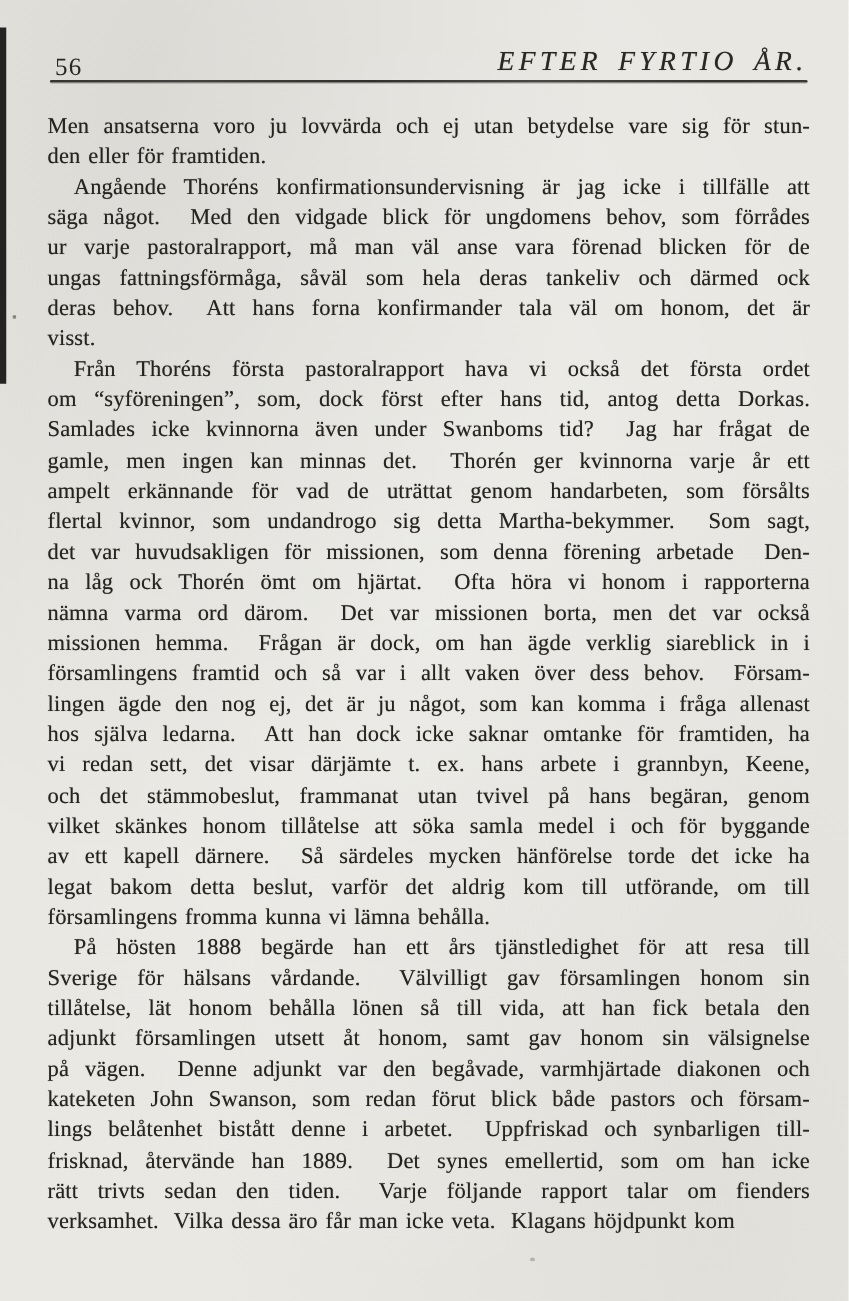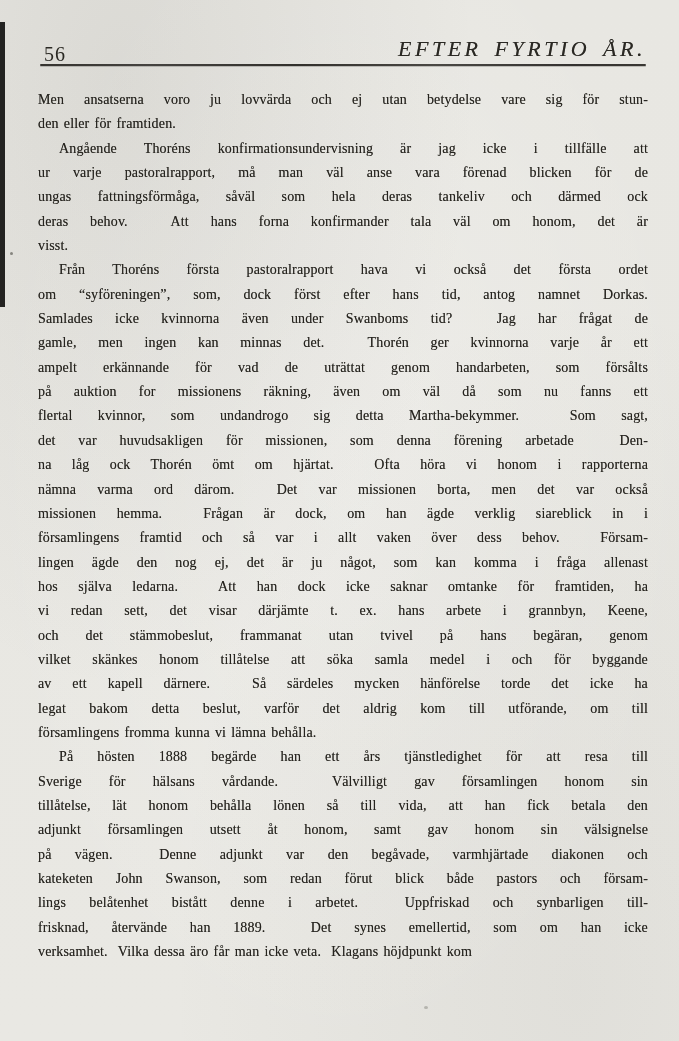--- a/index.html
+++ b/index.html
@@ -82,21 +82,21 @@
     box-shadow: 0 1px 0 rgba(60,58,54,0.25);
   }
 
   .text-block {
     position: absolute;
     left: 38px;
     top: 88px;
     width: 610px;
   }
   .line {
-    font-size: 14px;
+    font-size: 18px;
     line-height: 24.35px;
     height: 24.35px;
     letter-spacing: 0.15px;
     word-spacing: 1.5px;
     text-align: justify;
     text-align-last: justify;
     color: #26241f;
     text-shadow: 0 0 0.6px rgba(38,36,31,0.55);
   }
   .line.indent { text-indent: 21px; }
@@ -114,30 +114,30 @@
   <div class="running-header">
     <span class="page-number">56</span>
     <span class="page-title">EFTER FYRTIO ÅR.</span>
   </div>
   <div class="header-rule"></div>
 
   <div class="text-block" id="text-block">
       <div class="line">Men ansatserna voro ju lovvärda och ej utan betydelse vare sig för stun-</div>
       <div class="line last">den eller för framtiden.</div>
       <div class="line indent">Angående Thoréns konfirmationsundervisning är jag icke i tillfälle att</div>
+      <div class="line">säga något.&nbsp; Med den vidgade blick för ungdomens behov, som förrådes</div>
       <div class="line">ur varje pastoralrapport, må man väl anse vara förenad blicken för de</div>
       <div class="line">ungas fattningsförmåga, såväl som hela deras tankeliv och därmed ock</div>
       <div class="line">deras behov.&nbsp; Att hans forna konfirmander tala väl om honom, det är</div>
       <div class="line last">visst.</div>
       <div class="line indent">Från Thoréns första pastoralrapport hava vi också det första ordet</div>
-      <div class="line">om “syföreningen”, som, dock först efter hans tid, antog namnet Dorkas.</div>
+      <div class="line">om “syföreningen”, som, dock först efter hans tid, antog detta Dorkas.</div>
       <div class="line">Samlades icke kvinnorna även under Swanboms tid?&nbsp; Jag har frågat de</div>
       <div class="line">gamle, men ingen kan minnas det.&nbsp; Thorén ger kvinnorna varje år ett</div>
       <div class="line">ampelt erkännande för vad de uträttat genom handarbeten, som försålts</div>
-      <div class="line">på auktion for missionens räkning, även om väl då som nu fanns ett</div>
       <div class="line">flertal kvinnor, som undandrogo sig detta Martha-bekymmer.&nbsp; Som sagt,</div>
       <div class="line">det var huvudsakligen för missionen, som denna förening arbetade&nbsp; Den-</div>
       <div class="line">na låg ock Thorén ömt om hjärtat.&nbsp; Ofta höra vi honom i rapporterna</div>
       <div class="line">nämna varma ord därom.&nbsp; Det var missionen borta, men det var också</div>
       <div class="line">missionen hemma.&nbsp; Frågan är dock, om han ägde verklig siareblick in i</div>
       <div class="line">församlingens framtid och så var i allt vaken över dess behov.&nbsp; Försam-</div>
       <div class="line">lingen ägde den nog ej, det är ju något, som kan komma i fråga allenast</div>
       <div class="line">hos själva ledarna.&nbsp; Att han dock icke saknar omtanke för framtiden, ha</div>
       <div class="line">vi redan sett, det visar därjämte t. ex. hans arbete i grannbyn, Keene,</div>
       <div class="line">och det stämmobeslut, frammanat utan tvivel på hans begäran, genom</div>
@@ -146,16 +146,17 @@
       <div class="line">legat bakom detta beslut, varför det aldrig kom till utförande, om till</div>
       <div class="line last">församlingens fromma kunna vi lämna behålla.</div>
       <div class="line indent">På hösten 1888 begärde han ett års tjänstledighet för att resa till</div>
       <div class="line">Sverige för hälsans vårdande.&nbsp; Välvilligt gav församlingen honom sin</div>
       <div class="line">tillåtelse, lät honom behålla lönen så till vida, att han fick betala den</div>
       <div class="line">adjunkt församlingen utsett åt honom, samt gav honom sin välsignelse</div>
       <div class="line">på vägen.&nbsp; Denne adjunkt var den begåvade, varmhjärtade diakonen och</div>
       <div class="line">kateketen John Swanson, som redan förut blick både pastors och försam-</div>
       <div class="line">lings belåtenhet bistått denne i arbetet.&nbsp; Uppfriskad och synbarligen till-</div>
       <div class="line">frisknad, återvände han 1889.&nbsp; Det synes emellertid, som om han icke</div>
+      <div class="line">rätt trivts sedan den tiden.&nbsp; Varje följande rapport talar om fienders</div>
       <div class="line last">verksamhet.&nbsp; Vilka dessa äro får man icke veta.&nbsp; Klagans höjdpunkt kom</div>
     </div>
 
 </div>
 
 </body></html>

